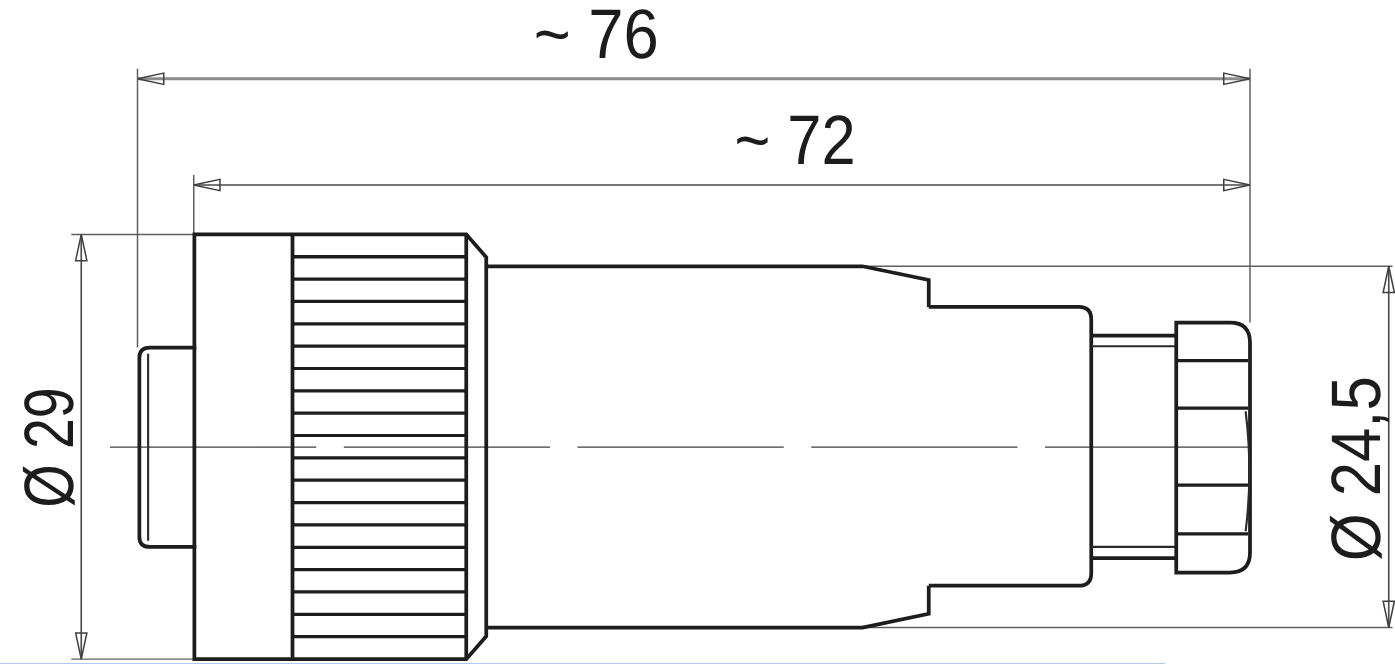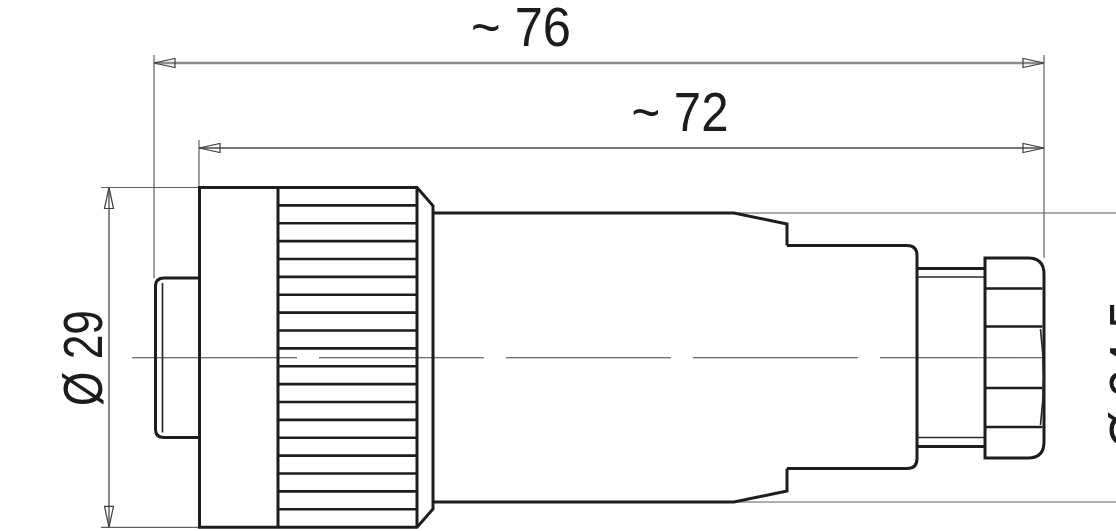--- a/index.html
+++ b/index.html
@@ -9,21 +9,20 @@
     width: 1116px;
     height: 531px;
     overflow: hidden;
     font-family: "Liberation Sans", sans-serif;
   }
   .stage {
     position: relative;
     width: 932px;
     height: 531px;
     background: #1d4ed8;
-    margin-left: 44px;
   }
   svg { display: block; }
 
   
   .ol   { stroke: #1d1d1d; stroke-width: 3;   fill: none; }
   .ol2  { stroke: #1d1d1d; stroke-width: 2.6; fill: none; }
   .ol3  { stroke: #2a2a2a; stroke-width: 1.7; fill: none; }
 
   
   .thin { stroke: #5f5f5f; stroke-width: 1.2; fill: none; }

